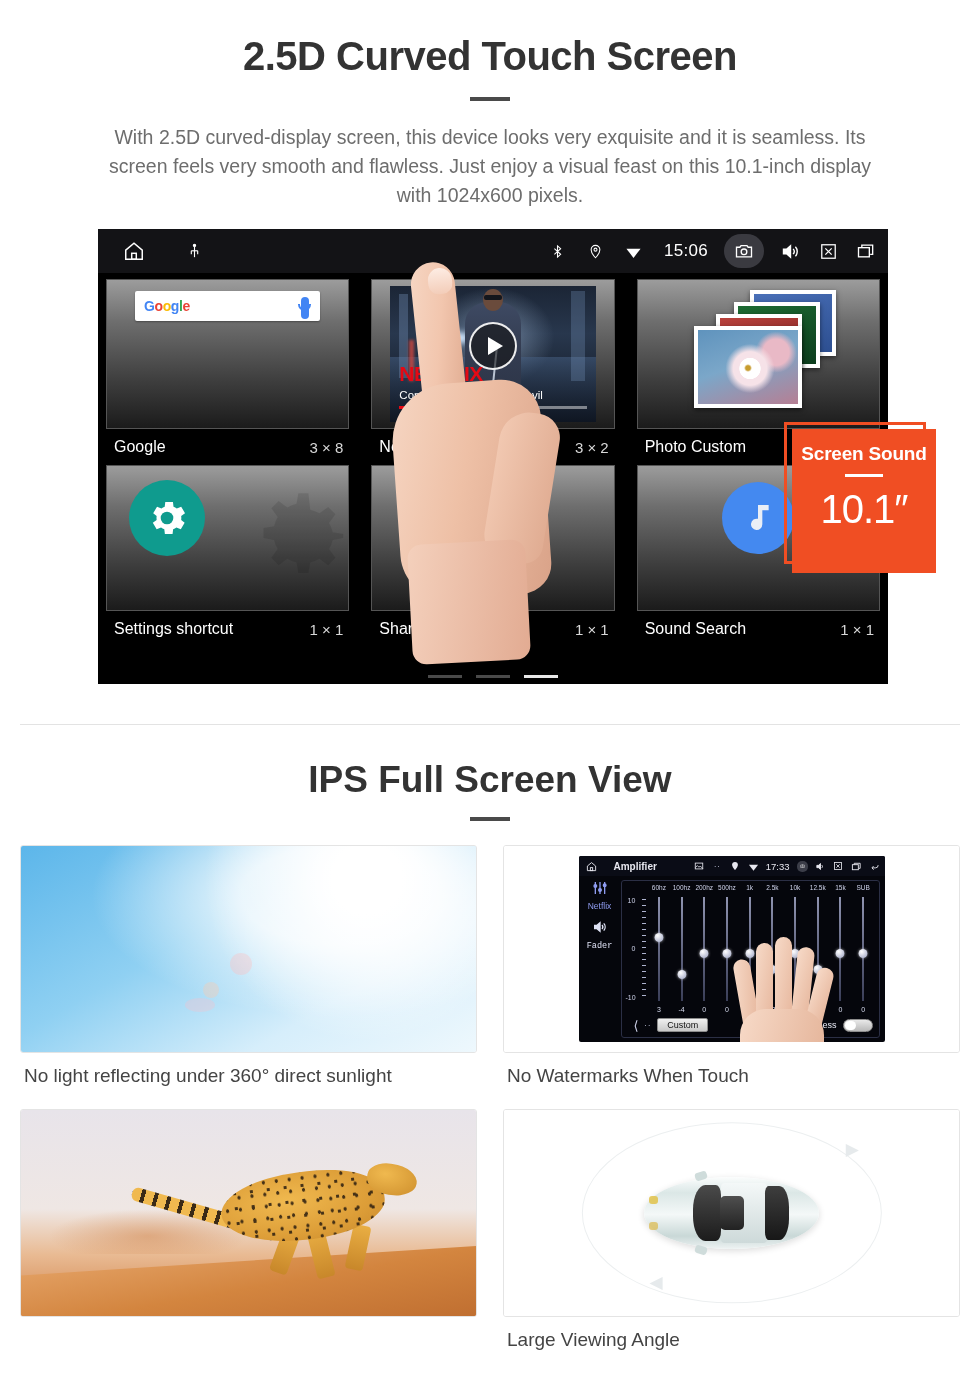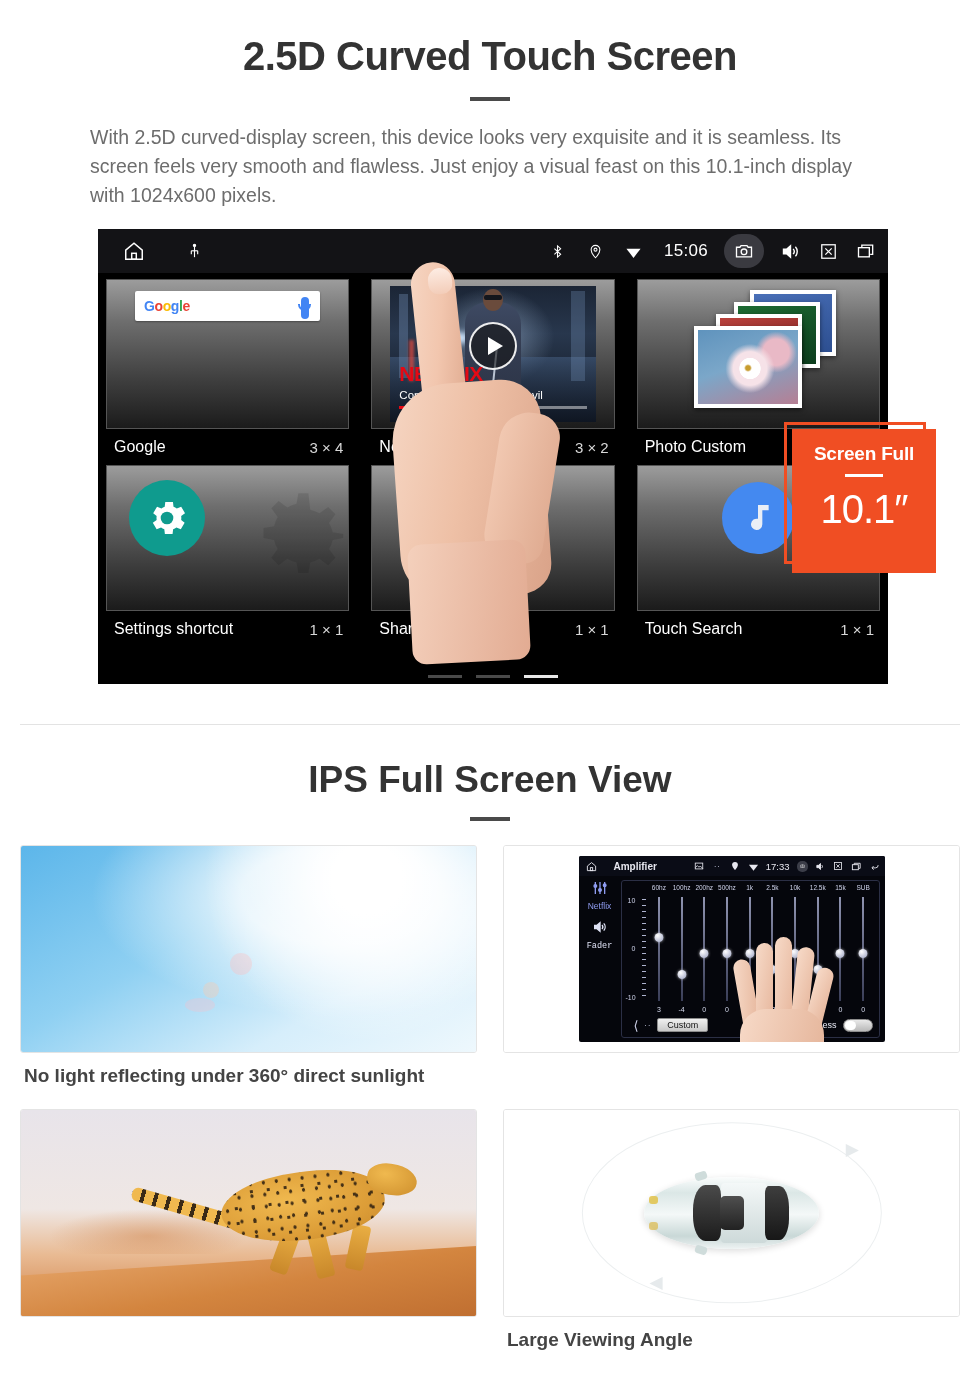--- a/index.html
+++ b/index.html
@@ -19,20 +19,21 @@
     font-weight: bold;
     color: #333333;
     letter-spacing: -0.5px;
   }
   .rule {
     width: 40px; height: 4px; background: #4a4a4a;
     margin: 18px auto 0;
   }
   .lede {
     width: 800px; margin: 22px auto 0;
+    text-align: center;
     font-size: 19.5px;
     line-height: 29px;
     color: #6d6d6d;
   }
 
   
   .device-wrap { position: relative; width: 980px; height: 500px; margin-top: 14px; }
   .android {
     position: absolute; left: 98px; top: 5px;
     width: 790px; height: 455px;
@@ -240,21 +241,21 @@
   .rule2 { width: 40px; height:4px; background:#4a4a4a; margin: 16px auto 0; }
 
   .cards { width:940px; margin: 24px auto 0; display:grid; grid-template-columns: 1fr 1fr; gap: 12px 26px; }
   .card { }
   .thumb-box {
     width:100%; height: 208px; border:1px solid #e4e4e4; border-radius:3px;
     display:flex; align-items:center; justify-content:center; overflow:hidden;
     background:#fff;
   }
   .thumb-box.nopad { padding:0; }
-  .cap { font-size: 19px; color:#444; padding: 12px 4px 10px; font-weight: bold; }
+  .cap { font-size: 19px; color:#444; padding: 12px 4px 10px; }
 
   
   .sky {
     width:100%; height:100%;
     background:
       radial-gradient(circle at 76% 16%, rgba(255,255,255,1) 0 9%, rgba(255,255,255,.92) 13%, rgba(255,255,255,0) 42%),
       radial-gradient(ellipse at 70% 24%, rgba(255,255,255,.75) 0 22%, rgba(255,255,255,0) 55%),
       linear-gradient(150deg, #5cb6ea 0%, #8fd0f2 40%, #d6eefb 72%, #eef8fd 100%);
     position:relative;
   }
@@ -491,21 +492,21 @@
                   <span class="glogo"><i style="color:#4285F4">G</i><i style="color:#EA4335">o</i><i style="color:#FBBC05">o</i><i style="color:#4285F4">g</i><i style="color:#34A853">l</i><i style="color:#EA4335">e</i></span>
                   <span class="mic">
                     <span class="cap"></span>
                       <span class="arc"></span>
                       <span class="stem"></span>
                   </span>
                 </div>
               </div>
               <div class="wlabel">
                 <span>Google</span>
-                <span class="size">3 × 4</span>
+                <span class="size">3 × 8</span>
               </div>
             </div>
 
             <div class="wcell">
               <div class="wbox">
                 <div class="nfx">
                   <div class="street"></div>
                   <div class="pillarL"></div>
                   <div class="pillarR"></div>
                   <div class="neon"></div>
@@ -592,21 +593,21 @@
 
             <div class="wcell">
               <div class="wbox row2">
                 <div class="note-circle">
                   <svg viewBox="0 0 24 24" width="40" height="40" fill="#e9eef6">
                     <path d="M12 4.2 h6.4 v3.2 H14.6 v8.4 a3.4 3.4 0 1 1-2.6-3.3Z"></path>
                   </svg>
                 </div>
               </div>
               <div class="wlabel">
-                <span>Touch Search</span>
+                <span>Sound Search</span>
                 <span class="size">1 × 1</span>
               </div>
             </div>
           </div>
         </div>
 
         <div class="dots">
           <span></span>
           <span></span>
           <span class="on"></span>
@@ -616,21 +617,21 @@
       <div class="hand">
         <div class="finger"></div>
         <div class="nail"></div>
         <div class="palm"></div>
         <div class="thumb"></div>
         <div class="wrist"></div>
       </div>
 
       <div class="badge-outline"></div>
       <div class="badge">
-        <div class="bt">Screen Full</div>
+        <div class="bt">Screen Sound</div>
         <div class="bline"></div>
         <div class="bv">10.1″</div>
       </div>
     </div>
 
     <div class="divider"></div>
   </section>
 
   <section class="sec2">
     <h2 class="h2">IPS Full Screen View</h2>
@@ -828,20 +829,21 @@
                     <span class="f f4"></span>
                       <span class="f f5"></span>
                       <span class="pm"></span>
                   </div>
                 </div>
               </div>
 
             </div>
           </div>
         </div>
+        <div class="cap">No Watermarks When Touch</div>
       </div>
 
       <div class="card">
         <div class="thumb-box">
           <div class="cheetah">
             <div class="dune"></div>
             <div class="dust"></div>
             <div class="tail"></div>
             <div class="leg l1"></div>
               <div class="leg l2"></div>

